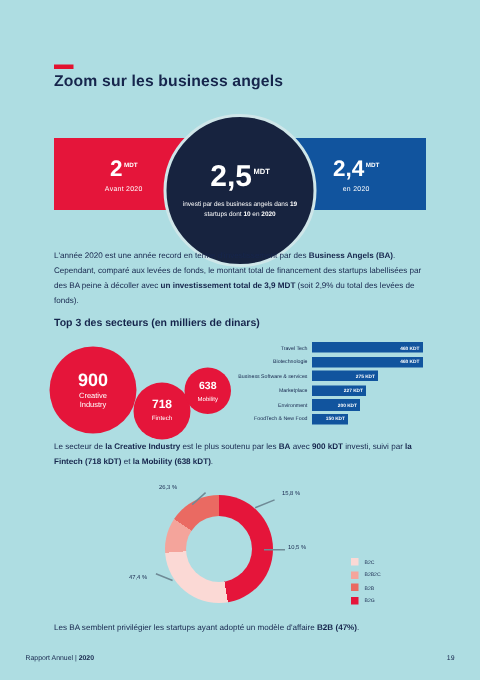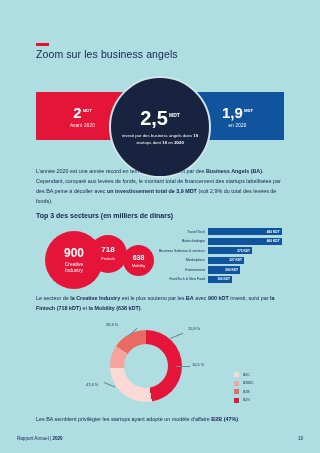--- a/index.html
+++ b/index.html
@@ -13,21 +13,21 @@
   }
   .page { position:absolute; inset:0; }
 
   
   .red-rule {
     position:absolute; left:36px; top:43px;
     width:13px; height:2.5px; background:#e2122f;
   }
   .title {
     position:absolute; left:36px; top:48px;
-    font-size:10.5px; font-weight:400; letter-spacing:.1px;
+    font-size:10.5px; font-weight:700; letter-spacing:.1px;
     color:#16254c;
   }
 
   
   .kpi-row { position:absolute; left:0; top:92px; width:320px; height:52px; }
   .kpi-box {
     position:absolute; top:0; height:48px;
     display:flex; flex-direction:column;
     align-items:center; justify-content:center;
     color:#ffffff;
@@ -66,22 +66,22 @@
     font-size:7px; font-weight:700; color:#16254c;
   }
 
   
   .bubbles { position:absolute; left:33px; top:231px; width:110px; height:58px; }
   .bubble {
     position:absolute; border-radius:50%; background:#e5153a;
     color:#fff; display:flex; flex-direction:column;
     align-items:center; justify-content:center; text-align:center;
   }
-  .b1 { left:12px;  top:0px;  width:58px; height:58px; }
-  .b2 { left:56px; top:4px; width:38px; height:38px;text-align:center; }
+  .b1 { left:0px;  top:0px;  width:58px; height:58px; }
+  .b2 { left:56px; top:24px; width:38px; height:38px;text-align:center; }
   .b3 { left:90px; top:14px; width:31px; height:31px; }
   .b-val { font-weight:700; line-height:1; }
   .b1 .b-val { font-size:12px; } .b2 .b-val { font-size:8px; } .b3 .b-val { font-size:7px; }
   .b-lab { line-height:1.25; margin-top:2px; }
   .b1 .b-lab { font-size:5px; } .b2 .b-lab { font-size:4.2px; } .b3 .b-lab { font-size:4px; }
 
   
   .barchart { position:absolute; left:148px; top:228px; width:140px; height:58px; }
   .bar-row { display:flex; align-items:center; height:7.2px; margin-bottom:2.4px; }
   .bar-label {
@@ -150,21 +150,21 @@
 
     <div class="kpi-box kpi-left">
       <div class="kpi-val">
         <span>2</span><sup>MDT</sup>
       </div>
       <div class="kpi-sub">Avant 2020</div>
     </div>
 
     <div class="kpi-box kpi-right">
       <div class="kpi-val">
-        <span>1,9</span><sup>MDT</sup>
+        <span>2,4</span><sup>MDT</sup>
       </div>
       <div class="kpi-sub">en 2020</div>
     </div>
 
     <div class="kpi-circle">
       <div class="kpi-val">
         <span>2,5</span><sup>MDT</sup>
       </div>
       <div class="c-desc">
         <span>investi par des business angels dans</span>

